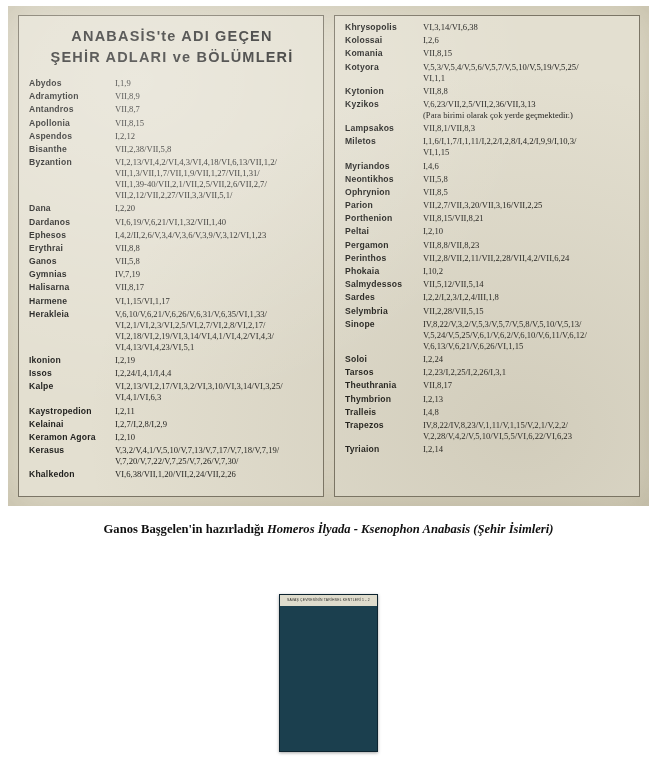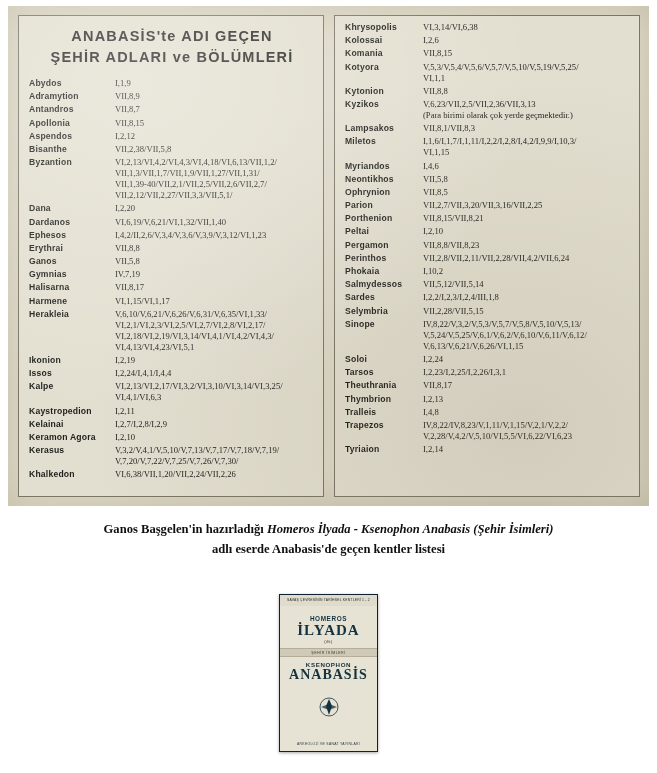--- a/index.html
+++ b/index.html
@@ -569,38 +569,19 @@
             </tr>
           </tbody>
       </table>
     </div>
 
     <div class="midrule"></div>
   </div>
 
   <div class="caption">
     <span>Ganos Başgelen'in hazırladığı </span><i>Homeros İlyada - Ksenophon Anabasis (Şehir İsimleri)</i><br>
-    <span>adlı eserde Anabasis'de geçen kentler listesi</span>
   </div>
 
   <div class="book">
     <div class="book-topbar">SAVAŞ ÇEVRESİNİN TARİHSEL KENTLERİ 1 - 2</div>
-    <div class="book-body">
-      <div class="bk-author">HOMEROS</div>
-      <div class="bk-title">İLYADA</div>
-      <div class="bk-sub">(ilk)</div>
-      <div class="bk-band">
-        <div class="bk-sm">ŞEHİR İSİMLERİ</div>
-      </div>
-      <div class="bk-author2">KSENOPHON</div>
-      <div class="bk-title2">ANABASİS</div>
-      <div class="bk-emblem">
-        <svg width="26" height="26" viewBox="0 0 26 26" aria-hidden="true">
-          <circle cx="13" cy="13" r="9" fill="none" stroke="#14323f" stroke-width="0.8"></circle>
-          <path d="M13 5 L16 12 L13 21 L10 12 Z" fill="#14323f"></path>
-          <path d="M5 13 L13 10 L21 13 L13 16 Z" fill="#14323f" opacity="0.75"></path>
-        </svg>
-      </div>
-      <div class="bk-pub">ARKEOLOJİ VE SANAT YAYINLARI</div>
-    </div>
   </div>
 
 </div>
 
 </body></html>

